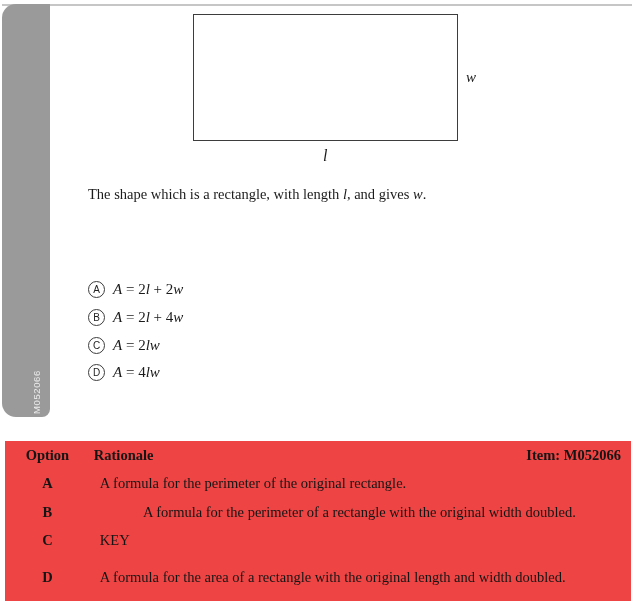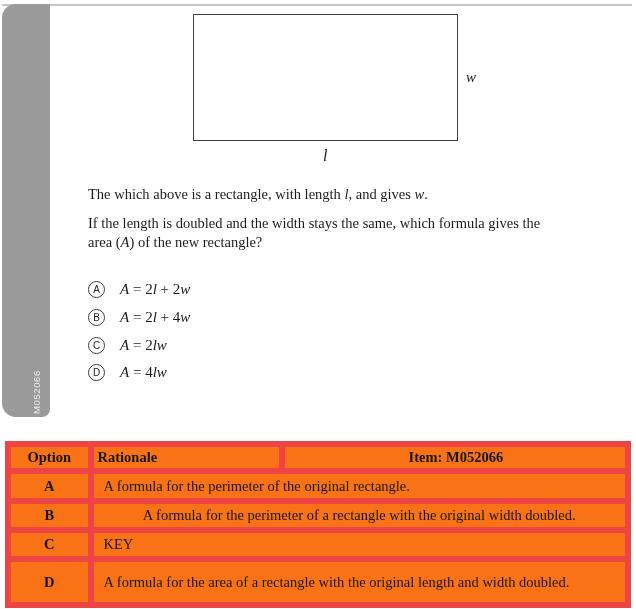--- a/index.html
+++ b/index.html
@@ -65,36 +65,36 @@
   .opt-a { top: 279px; } .opt-b { top: 307px; }
   .opt-c { top: 335px; } .opt-d { top: 362px; }
   .bubble {
     width: 17px; height: 17px; border: 1px solid #3c3c3c;
     border-radius: 50%; display: inline-flex;
     align-items: center; justify-content: center;
     font-family: "Liberation Sans", sans-serif;
     font-size: 10px; color: #222; flex: 0 0 auto;
   }
   .formula {
-    margin-left: 15px; font-size: 15px; white-space: pre;
+    margin-left: 8px; font-size: 15px; white-space: pre;
   }
 
   
   .rationale-table {
     position: absolute; left: 5px; top: 441px;
     width: 626px; border-collapse: collapse;
     font-size: 14.5px; color: #151515;
   }
   .rationale-table td, .rationale-table th {
-    border: 6px solid #ef4444; background: #f97316;
+    border: 2px solid #ef4444; background: #ef4444;
     vertical-align: middle;
   }
   .rationale-table .c-opt  { width: 83px;  text-align: center; }
   .rationale-table .c-rat  { width: 193px; text-align: left; padding: 2px 8px 2px 4px; }
-  .rationale-table .c-item { width: 350px; text-align: center; padding: 2px 8px 2px 10px; }
+  .rationale-table .c-item { width: 350px; text-align: right; padding: 2px 8px 2px 10px; }
   .rationale-table th { font-weight: bold; height: 26px; }
   .rationale-table .r-a td { height: 30px; }
   .rationale-table .r-b td { height: 28px; text-align: center; }
   .rationale-table .r-c td { height: 28px; }
   .rationale-table .r-d td { height: 46px; }
   .rationale-table td.letter { font-weight: bold; text-align: center; }
   .rationale-table td.rat-text { padding: 2px 10px; line-height: 19px; margin-top: 16px; }
 </style>
 </head>
 <body>
@@ -104,23 +104,22 @@
   <div class="top-line"></div>
 
   <div class="item-tab">
     <div class="tab-label">M052066</div>
   </div>
 
   <div class="diagram-rect"></div>
   <div class="lbl-w">w</div>
   <div class="lbl-l">l</div>
 
-  <p class="q1"><span>The which above is a rectangle, with length </span><i>l</i><span>, and gives </span><i>w</i><span>.</span></p>
+  <p class="q1"><span>The shape which is a rectangle, with length </span><i>l</i><span>, and gives </span><i>w</i><span>.</span></p>
 
-  <p class="q2"><span>If the length is doubled and the width stays the same, which formula gives the</span><br><span>area (</span><i>A</i><span>) of the new rectangle?</span></p>
 
   <div class="option-row opt-a">
     <span class="bubble">A</span>
     <span class="formula"><i>A</i><span> = 2</span><i>l</i><span> + 2</span><i>w</i></span>
   </div>
 
   <div class="option-row opt-b">
     <span class="bubble">B</span>
     <span class="formula"><i>A</i><span> = 2</span><i>l</i><span> + 4</span><i>w</i></span>
   </div>

